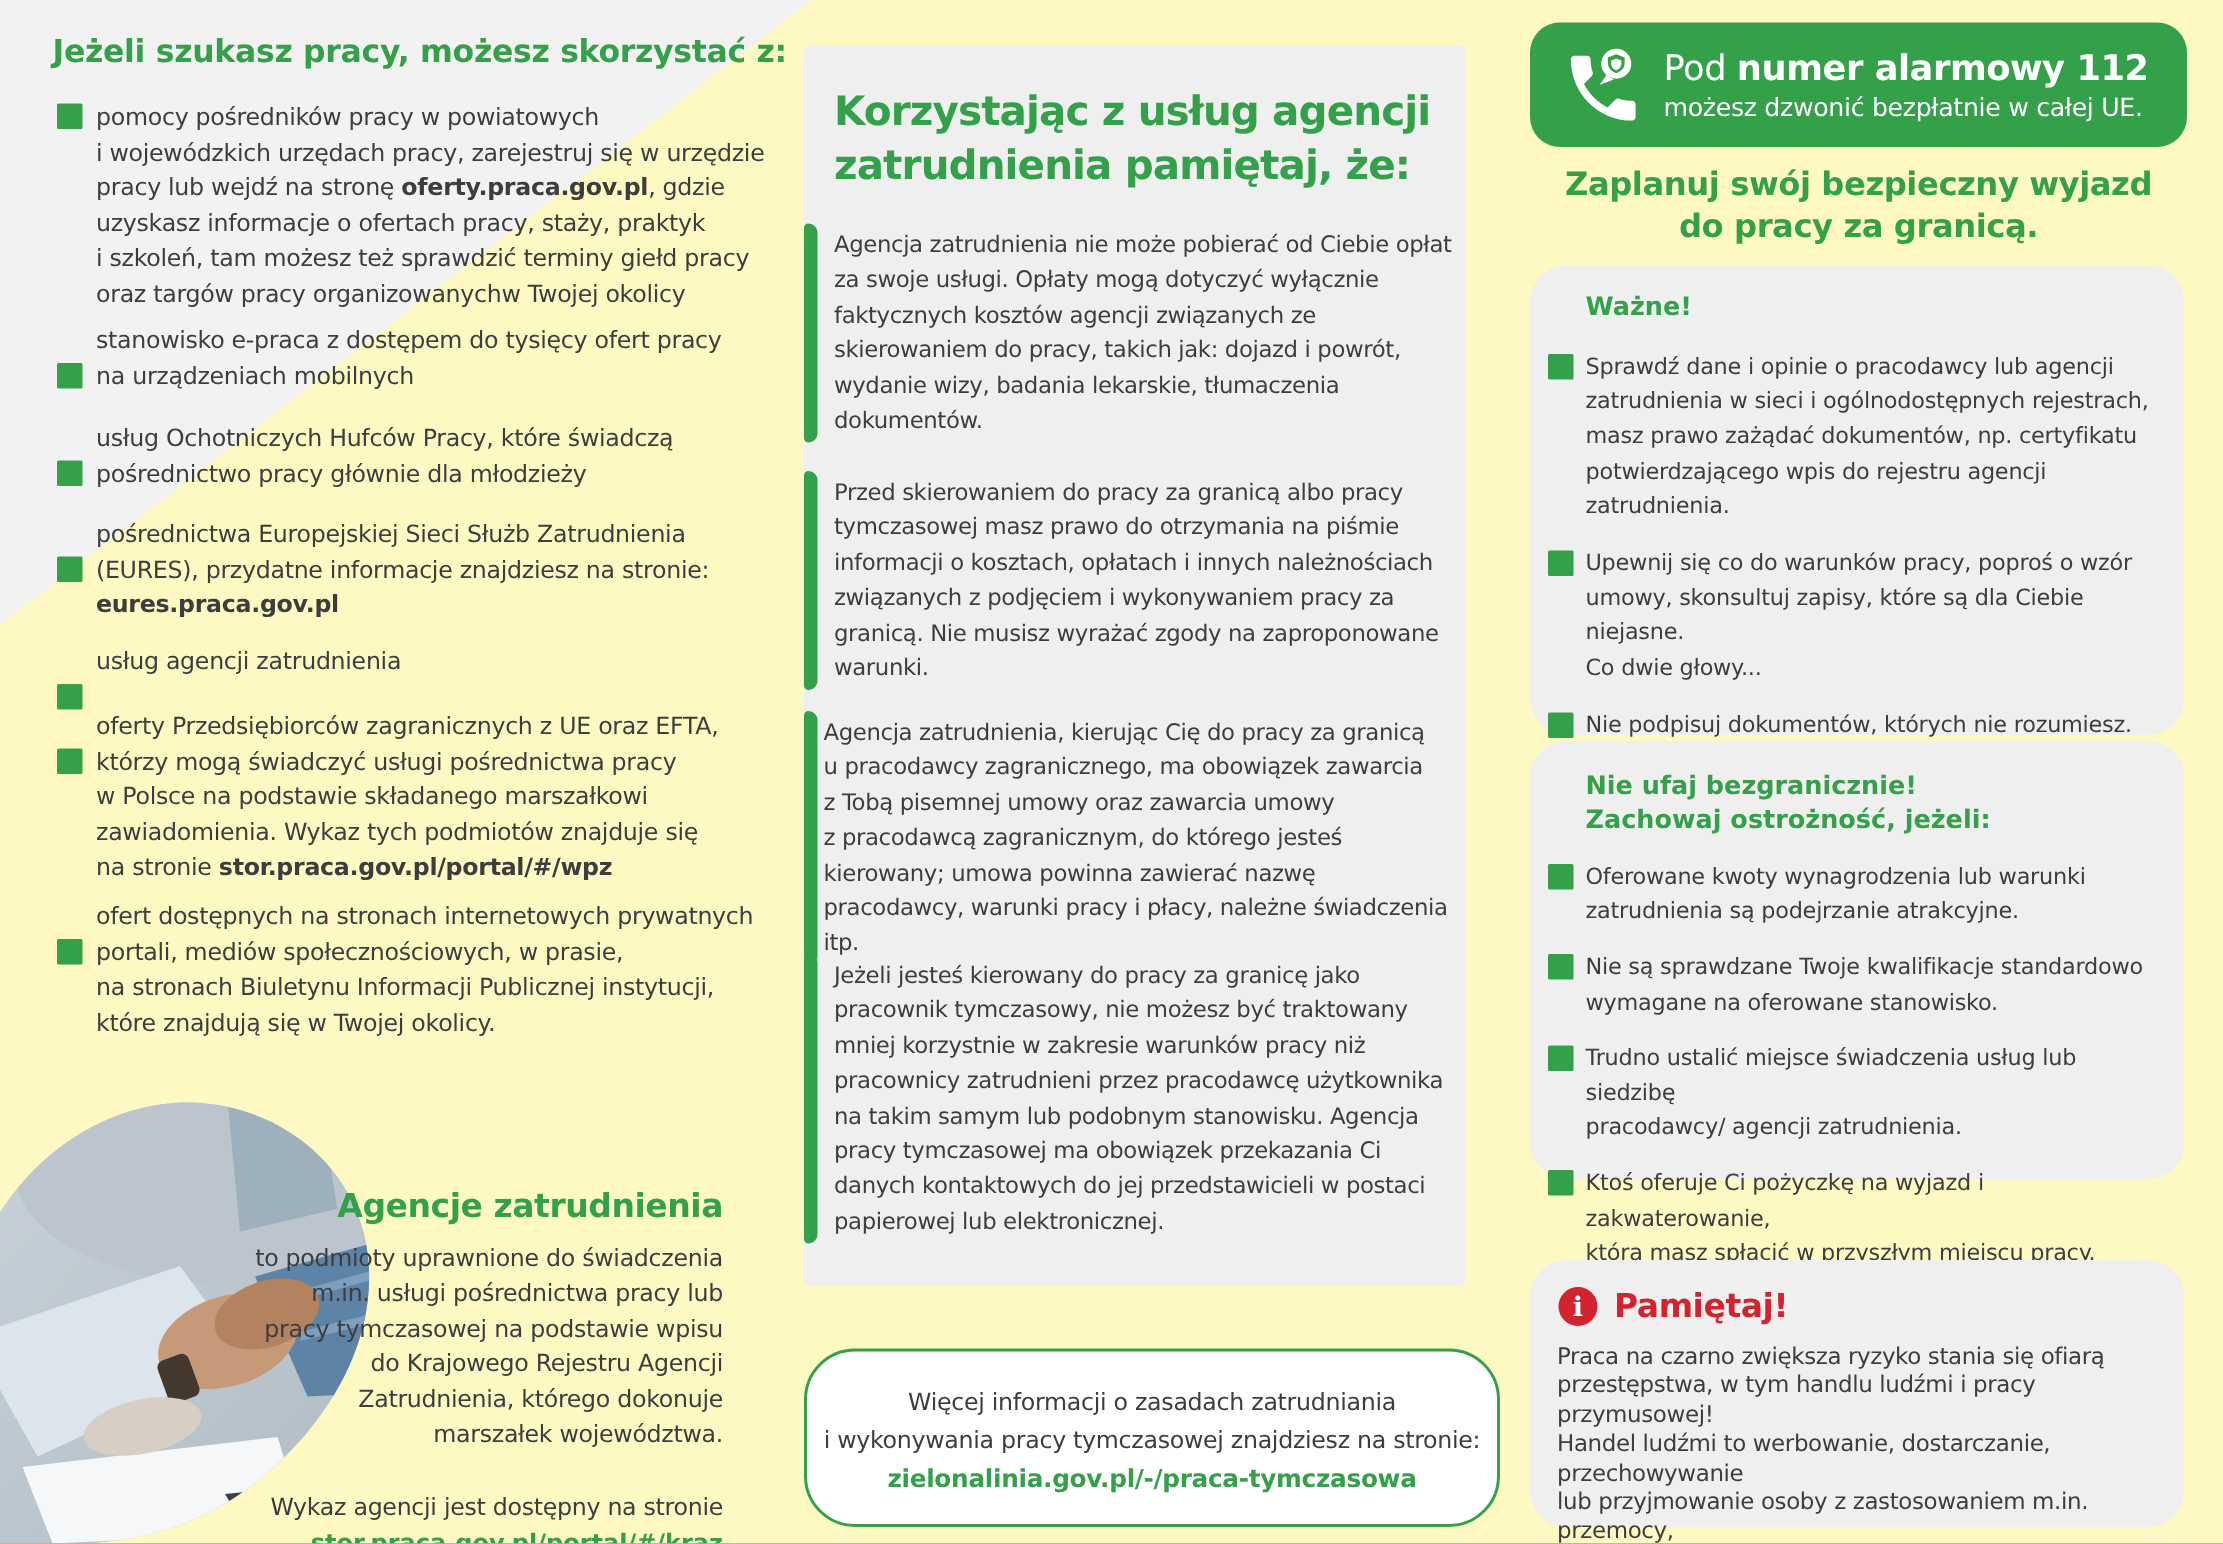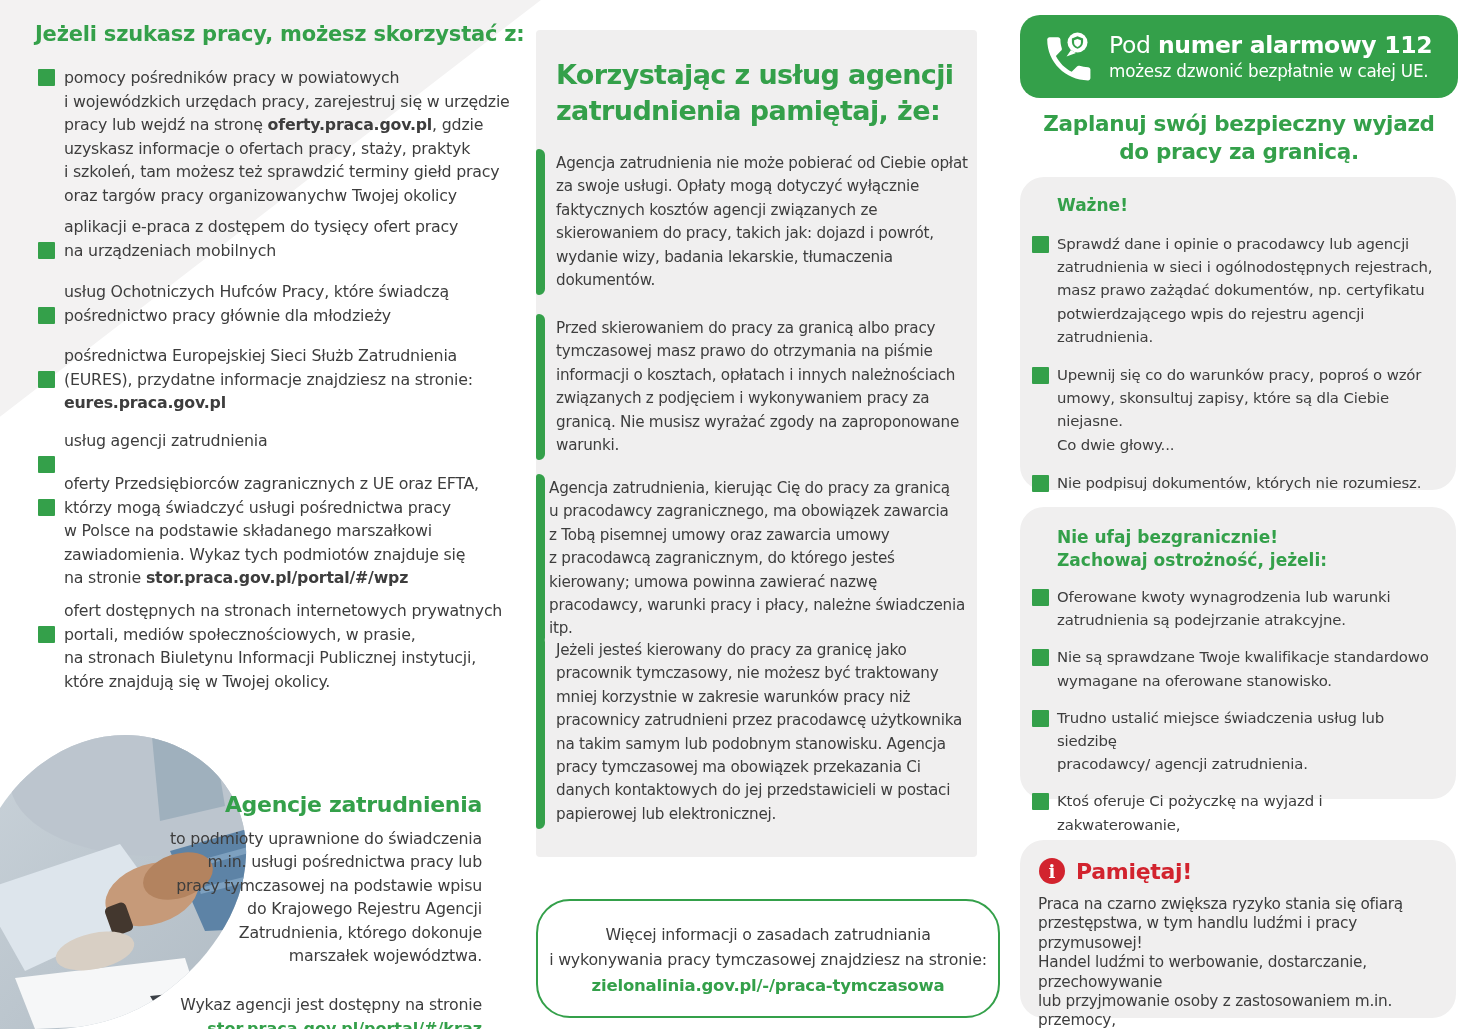--- a/index.html
+++ b/index.html
@@ -4,21 +4,21 @@
 <style>
   :root{
     --green:#34a04a;
     --red:#d2232e;
     --panel:#f0efef;
     --text:#3d3d3d;
   }
   *{margin:0;padding:0;box-sizing:border-box;}
   html,body{background:#888;}
   .page{
-    position:relative;width:1482px;height:1029px;background:#ffffff;
+    position:relative;width:1482px;height:1029px;background:#fef9c3;
     overflow:hidden;font-family:"DejaVu Sans","Liberation Sans",sans-serif;color:var(--text);
   }
   .diag{position:absolute;inset:0;background:#f3f2f2;clip-path:polygon(0 0,36.5% 0,0 40.5%);}
   .b{font-weight:700;}
   .glink{color:var(--green);font-weight:700;}
 
   
   .left-head{position:absolute;left:35px;top:22px;width:500px;font-size:21px;font-weight:700;color:var(--green);letter-spacing:-.2px;}
   .li{position:absolute;left:38px;width:474px;font-size:15.8px;line-height:23.5px;letter-spacing:-.2px;}
   .li .t{display:block;margin-left:26px;white-space:nowrap;}
@@ -48,21 +48,21 @@
 
   
   .banner{position:absolute;left:1020px;top:15px;width:438px;height:83px;background:var(--green);border-radius:20px;display:flex;align-items:center;gap:15px;padding-left:20px;color:#fff;}
   .banner .b1{font-size:23.5px;line-height:29px;letter-spacing:-.3px;}
   .banner .b2{font-size:16.8px;line-height:22px;letter-spacing:-.2px;}
 
   .r-head{position:absolute;left:1020px;top:110px;width:438px;text-align:center;font-size:21.5px;line-height:28px;font-weight:700;color:var(--green);white-space:pre-line;letter-spacing:-.3px;}
 
   .graybox{position:absolute;left:1020px;width:436px;background:var(--panel);border-radius:24px;}
   .box1{top:177px;height:313px;padding:17px 12px 0 12px;}
-  .box2{top:507px;height:292px;padding:19px 12px 16px 12px;}
+  .box2{top:494px;height:292px;padding:19px 12px 16px 12px;}
   .box3{top:840px;height:178px;padding:17px 14px 0 18px;}
   .g-title{font-weight:700;font-size:17px;line-height:23px;color:var(--green);margin:0 0 16px 25px;white-space:pre-line;}
   .box2 .g-title{margin-bottom:14px;}
   .g-item{position:relative;padding-left:25px;margin-bottom:15px;font-size:14.9px;line-height:23.2px;letter-spacing:-.15px;white-space:pre-line;}
   .box2 .g-item{margin-bottom:14px;}
   .g-item .sq2{top:3px;}
 
   .rem-head{display:flex;align-items:center;gap:10px;}
   .rem-title{font-size:22px;font-weight:700;color:var(--red);letter-spacing:-.3px;}
   .rem-body{margin-top:10px;font-size:15.3px;line-height:19.4px;letter-spacing:-.25px;white-space:pre-line;}
@@ -74,21 +74,21 @@
   <div class="diag"></div>
 
   <h1 class="left-head">Jeżeli szukasz pracy, możesz skorzystać z:</h1>
 
   <div class="li li1">
     <span class="sq"></span>
     <span class="t"><span>pomocy pośredników pracy w powiatowych</span><br><span>i wojewódzkich urzędach pracy, zarejestruj się w urzędzie</span><br><span>pracy lub wejdź na stronę </span><span class="b">oferty.praca.gov.pl</span><span>, gdzie</span><br><span>uzyskasz informacje o ofertach pracy, staży, praktyk</span><br><span>i szkoleń, tam możesz też sprawdzić terminy giełd pracy</span><br><span>oraz targów pracy organizowanychw Twojej okolicy</span></span>
   </div>
   <div class="li li2">
     <span class="sq"></span>
-    <span class="t"><span>aplikacji e-praca z dostępem do tysięcy ofert pracy</span><br><span>na urządzeniach mobilnych</span></span>
+    <span class="t"><span>stanowisko e-praca z dostępem do tysięcy ofert pracy</span><br><span>na urządzeniach mobilnych</span></span>
   </div>
   <div class="li li3">
     <span class="sq"></span>
     <span class="t"><span>usług Ochotniczych Hufców Pracy, które świadczą</span><br><span>pośrednictwo pracy głównie dla młodzieży</span></span>
   </div>
   <div class="li li4">
     <span class="sq"></span>
     <span class="t"><span>pośrednictwa Europejskiej Sieci Służb Zatrudnienia</span><br><span>(EURES), przydatne informacje znajdziesz na stronie:</span><br><span class="b">eures.praca.gov.pl</span></span>
   </div>
   <div class="li li5">

